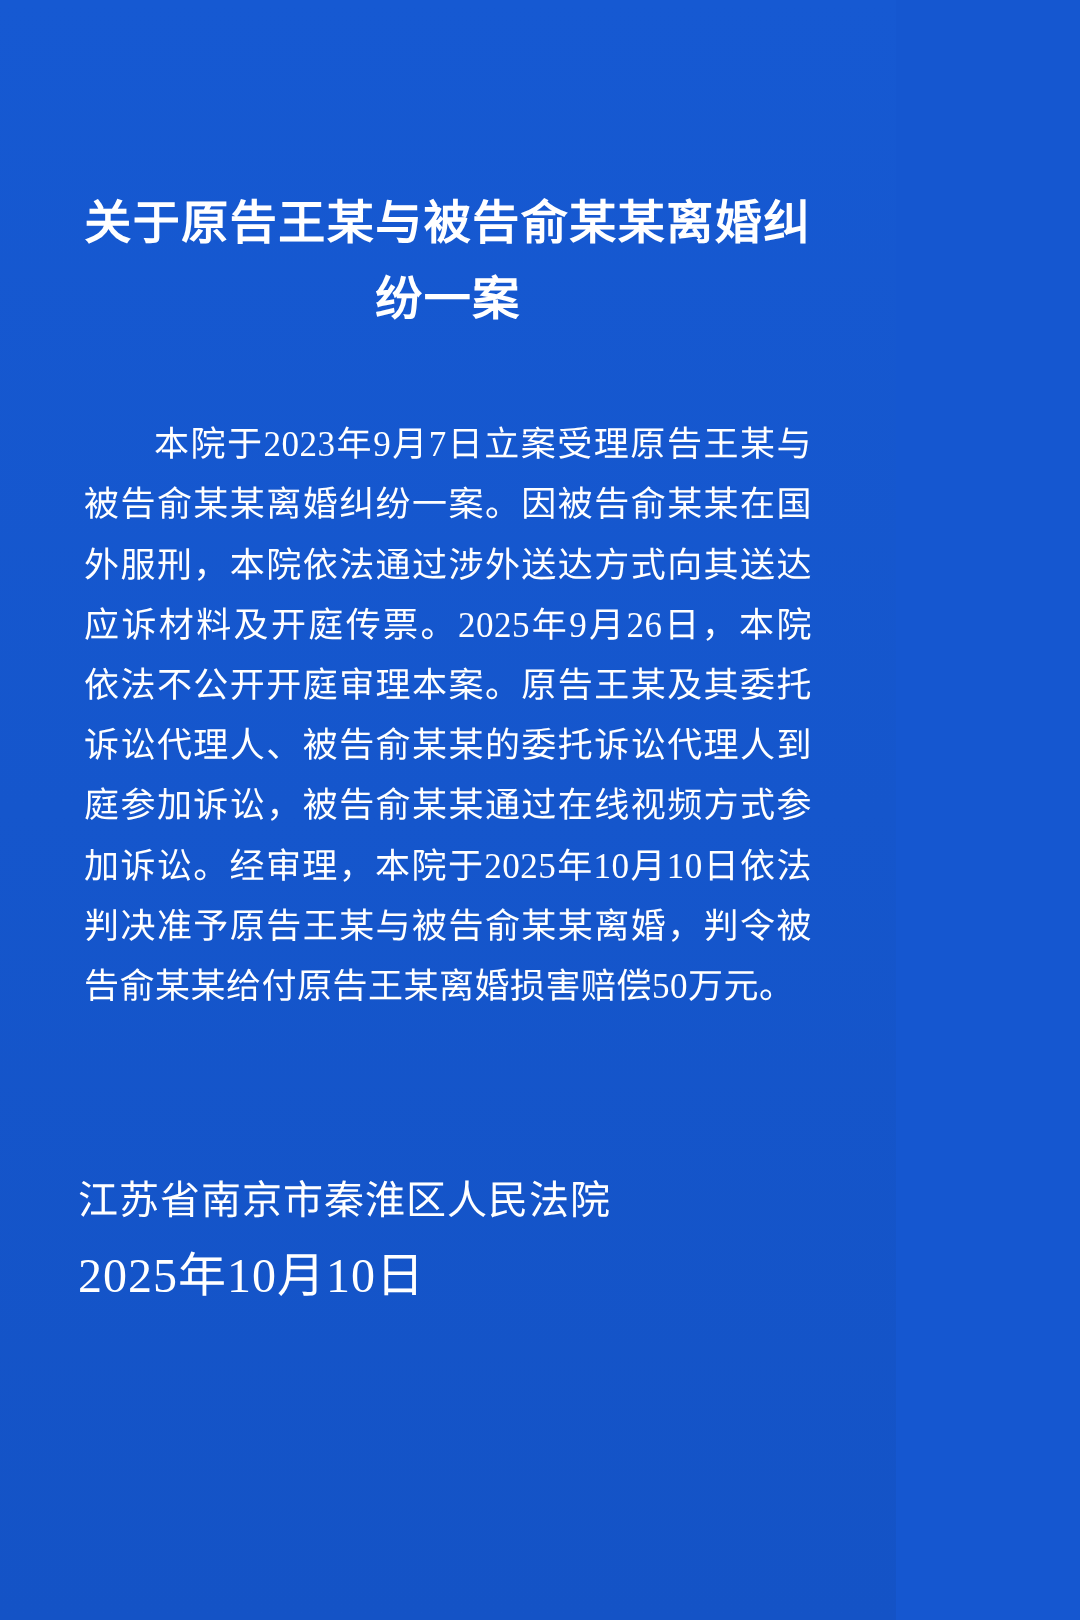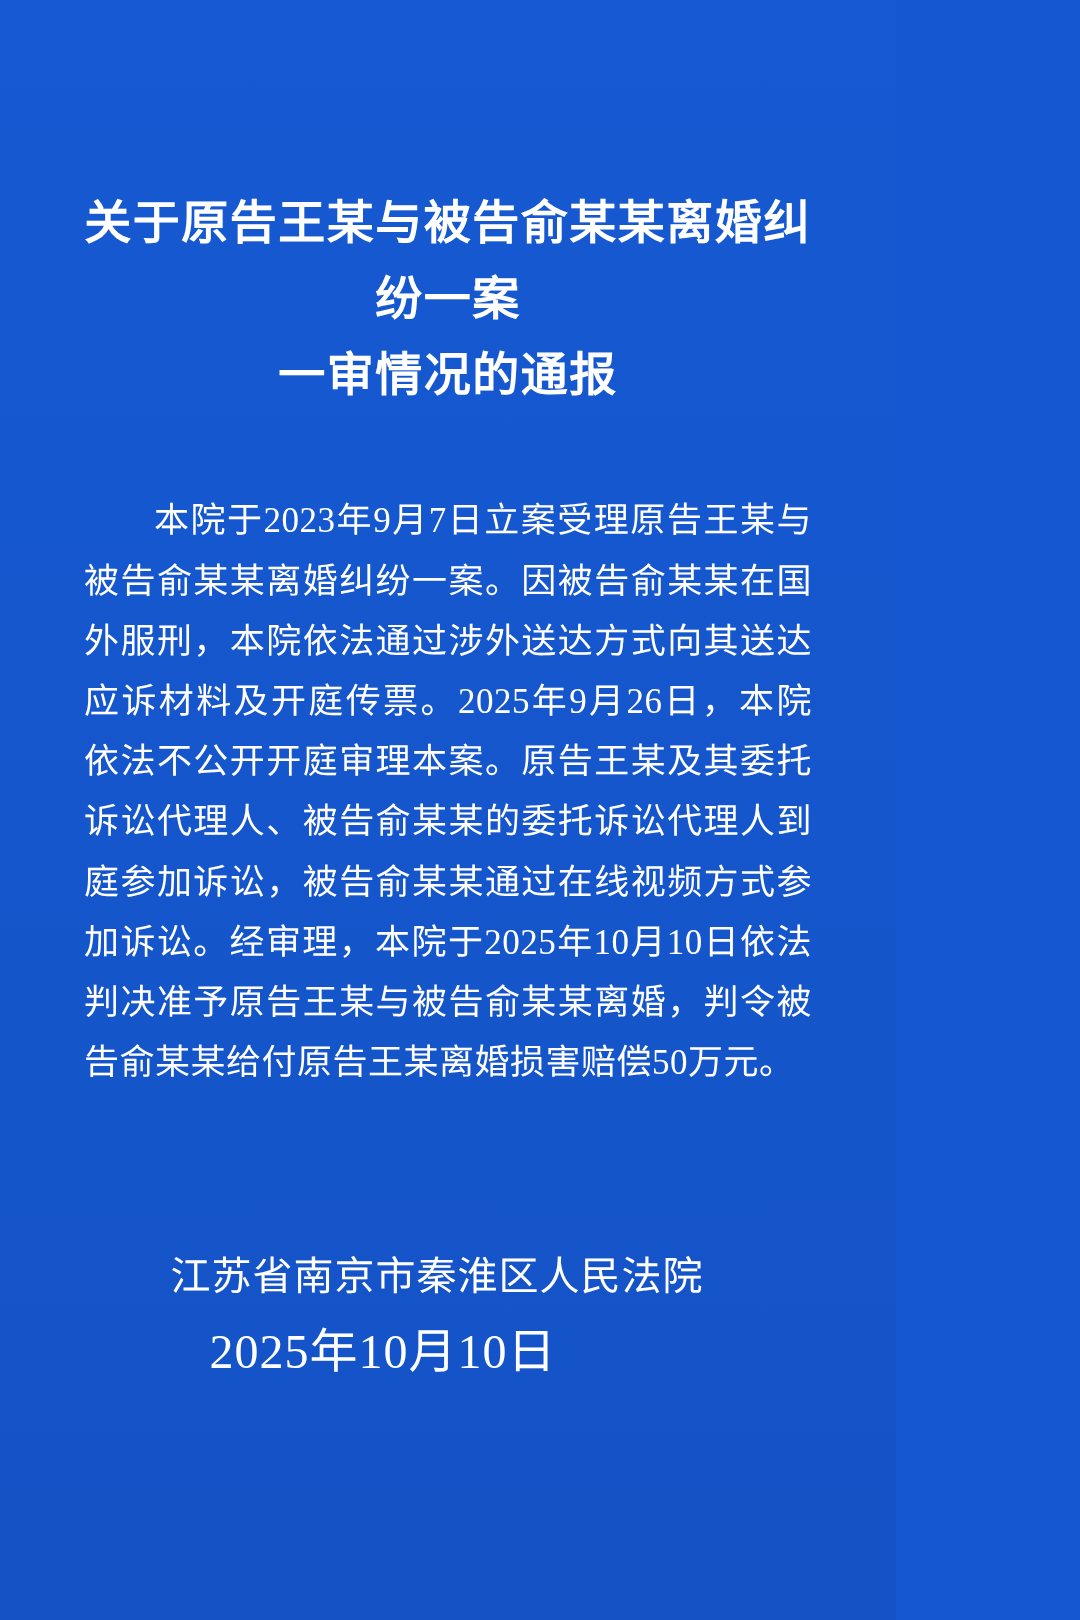--- a/index.html
+++ b/index.html
@@ -43,21 +43,21 @@
     font-size: 35px;
     line-height: 1.72;
     text-align: justify;
     text-justify: inter-ideograph;
     text-indent: 2em;
     color: #ffffff;
     letter-spacing: 0.5px;
   }
   .signature-block {
     margin-top: 150px;
-    text-align: center;
+    text-align: left;
     padding-right: 22px;
   }
   .sign-court {
     font-size: 40px;
     line-height: 1.7;
     letter-spacing: 1px;
   }
   .sign-date {
     font-size: 48px;
     line-height: 1.7;
@@ -65,21 +65,20 @@
     padding-right: 108px;
   }
 </style>
 </head>
 <body>
 
 <div class="poster">
 
   <div class="title-block">
     <div class="title-line">关于原告王某与被告俞某某离婚纠纷一案</div>
-    <div class="title-line">一审情况的通报</div>
   </div>
 
   <div class="body-block">
     <p class="body-paragraph">本院于2023年9月7日立案受理原告王某与被告俞某某离婚纠纷一案。因被告俞某某在国外服刑，本院依法通过涉外送达方式向其送达应诉材料及开庭传票。2025年9月26日，本院依法不公开开庭审理本案。原告王某及其委托诉讼代理人、被告俞某某的委托诉讼代理人到庭参加诉讼，被告俞某某通过在线视频方式参加诉讼。经审理，本院于2025年10月10日依法判决准予原告王某与被告俞某某离婚，判令被告俞某某给付原告王某离婚损害赔偿50万元。</p>
   </div>
 
   <div class="signature-block">
     <div class="sign-court">江苏省南京市秦淮区人民法院</div>
     <div class="sign-date">2025年10月10日</div>
   </div>

